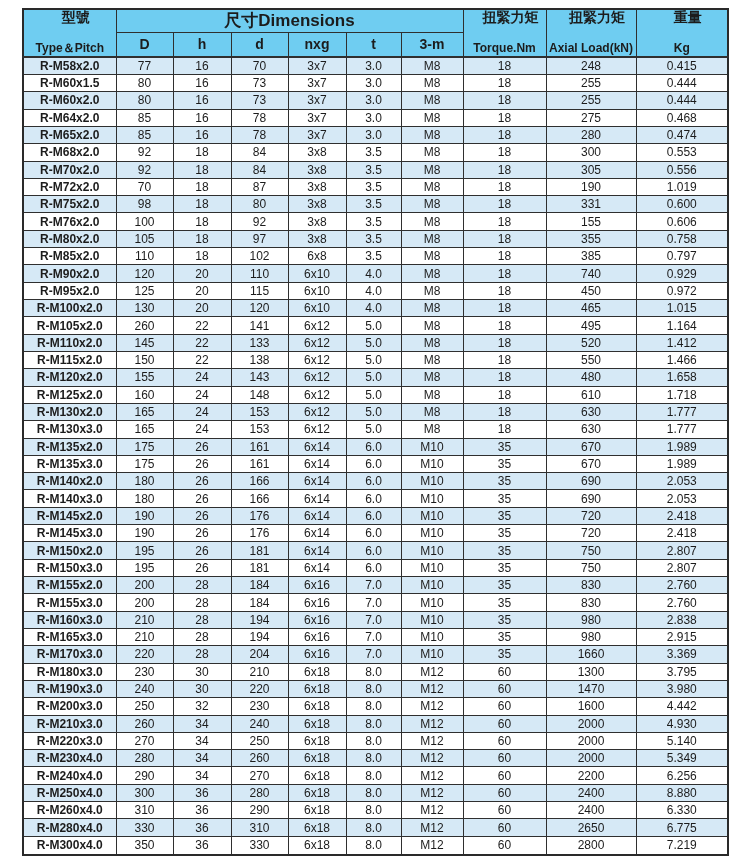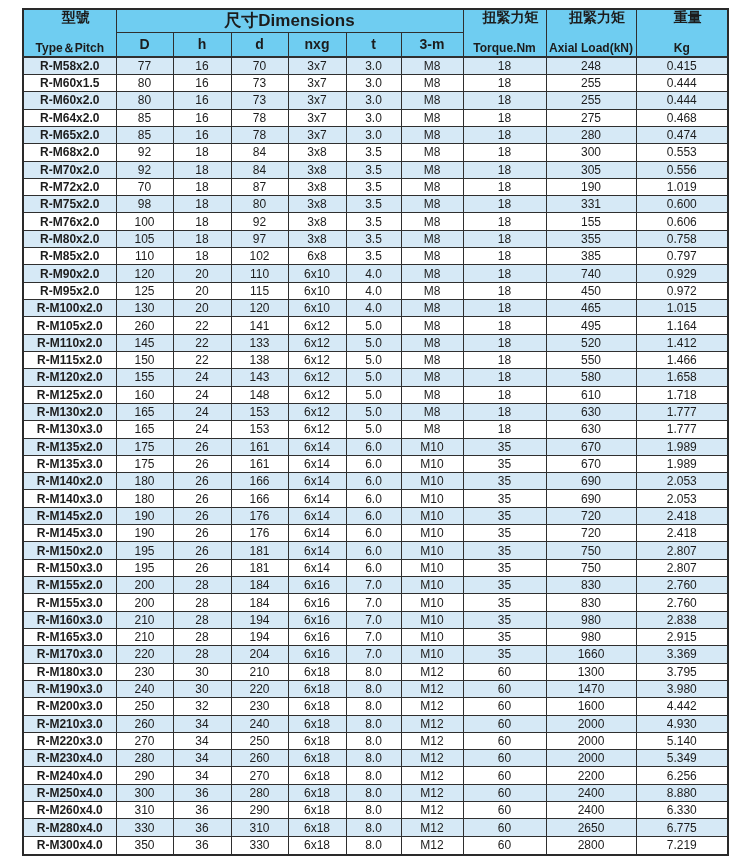--- a/index.html
+++ b/index.html
@@ -326,21 +326,21 @@
         </tr>
         <tr class="alt">
           <td class="col-type sep-r">R-M120x2.0</td>
           <td>155</td>
           <td>24</td>
           <td>143</td>
           <td>6x12</td>
           <td>5.0</td>
           <td class="sep-r">M8</td>
           <td class="sep-r">18</td>
-          <td class="sep-r">580</td>
+          <td class="sep-r">480</td>
           <td>1.658</td>
         </tr>
         <tr>
           <td class="col-type sep-r">R-M125x2.0</td>
           <td>160</td>
           <td>24</td>
           <td>148</td>
           <td>6x12</td>
           <td>5.0</td>
           <td class="sep-r">M8</td>

